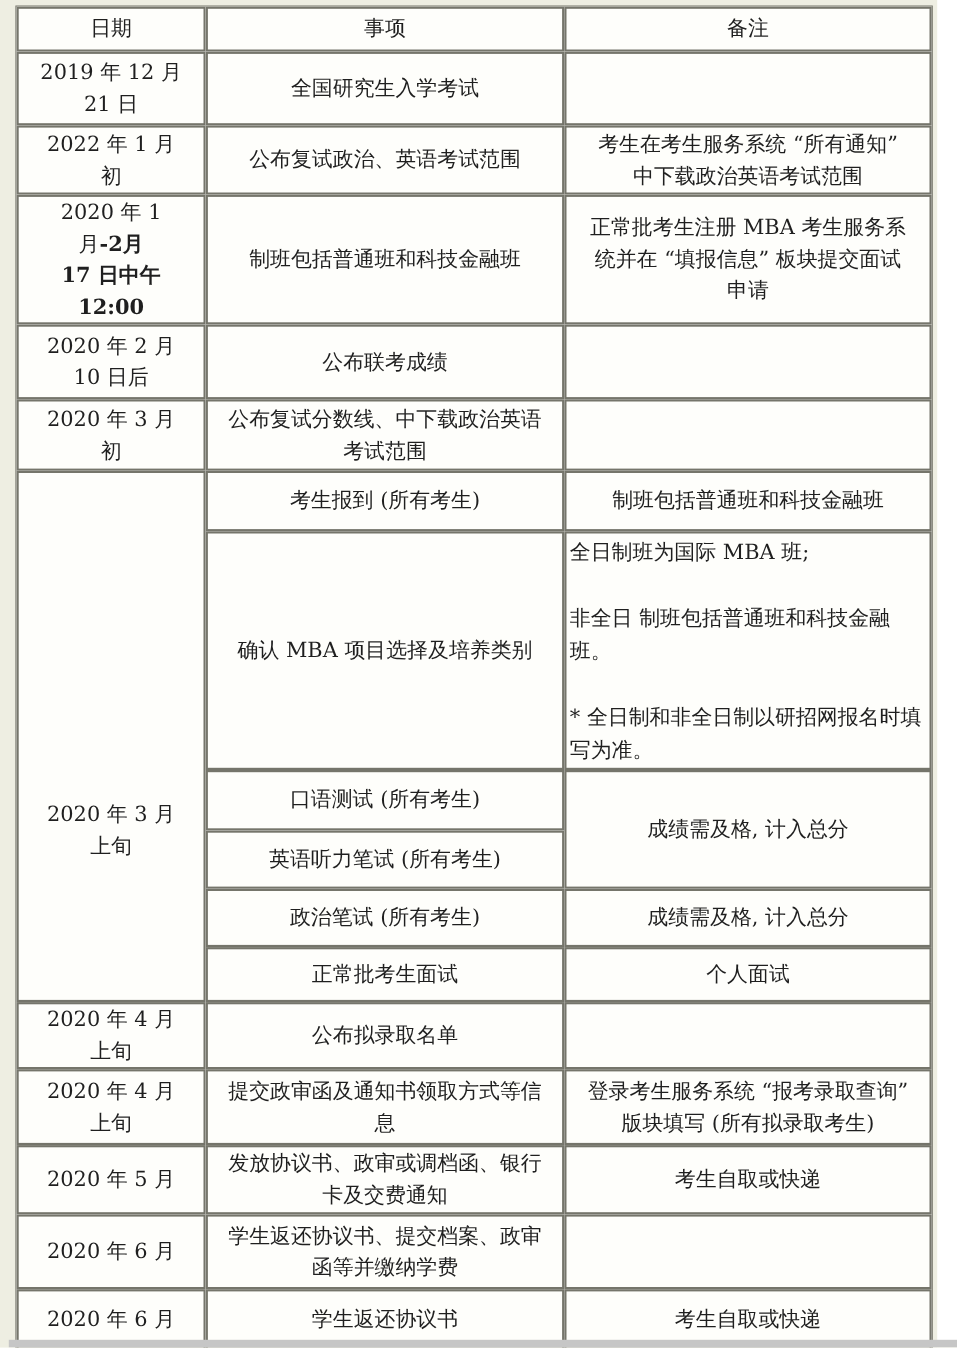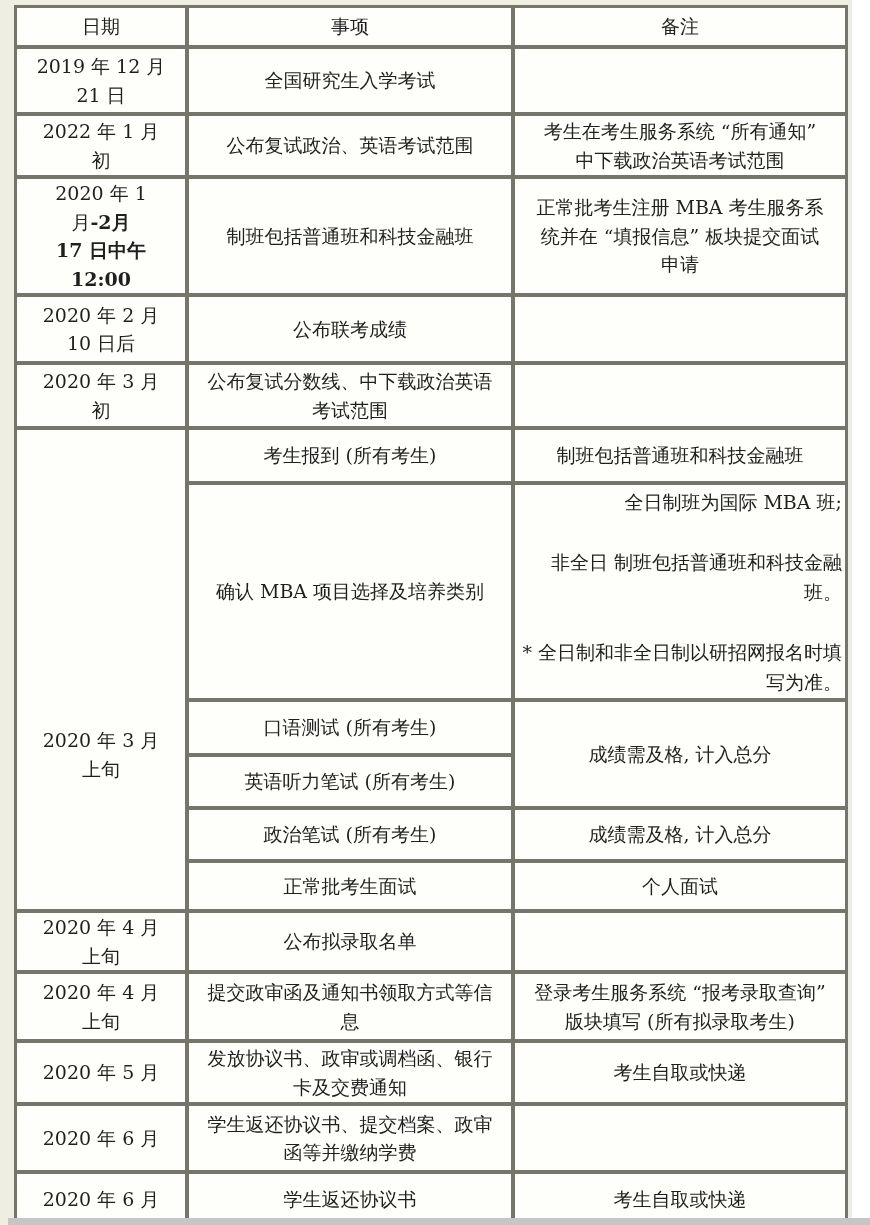--- a/index.html
+++ b/index.html
@@ -23,21 +23,21 @@
     border-collapse:separate;border-spacing:0;
     border:1px solid #75756b;background:#eeeee2;
   }
   td,th{
     border:2px solid #75756b;background:#fefefb;
     font-size:19px;font-weight:normal;
     text-align:center;vertical-align:middle;
     padding:0 17px;line-height:1.5;
     overflow:hidden;
   }
-  .left{text-align:right;}
+  .left{text-align:left;}
   .pre{white-space:pre-line;line-height:30px;padding:0 3px;}
   .b{font-weight:bold;}
   .pt{padding-top:170px;}
 </style>
 </head>
 <body>
 
 <div class="paper"></div>
 
 <table class="sched">

